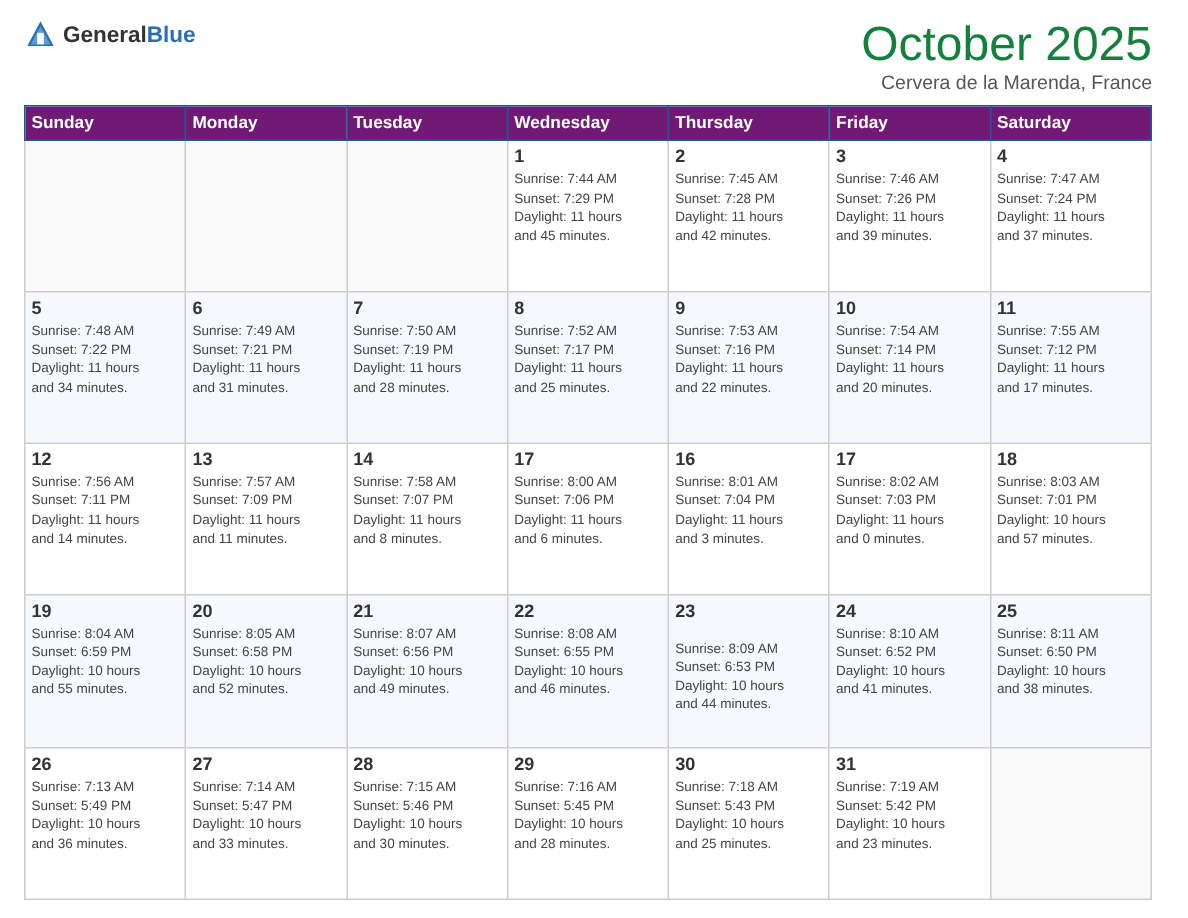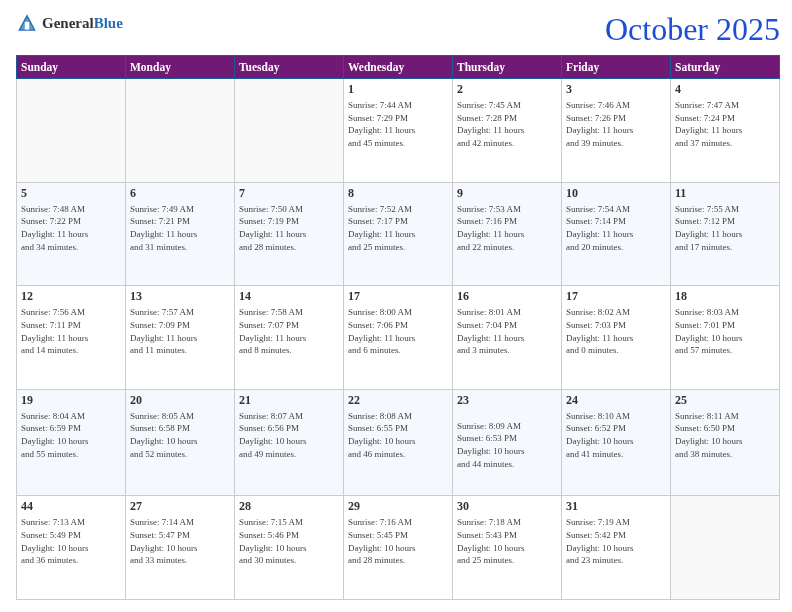--- a/index.html
+++ b/index.html
@@ -6,24 +6,23 @@
     body {
       width: 792px;
       height: 612px;
       font-family: Arial, sans-serif;
       background: #fff;
       overflow: hidden;
     }
     .page {
       width: 792px;
       height: 612px;
-      padding: 12px 12px 12px 16px;
+      padding: 12px 24px 12px 16px;
       display: flex;
       flex-direction: column;
-      font-family: Liberation Serif, serif;
     }
     .header {
       display: flex;
       justify-content: space-between;
       align-items: flex-start;
       margin-bottom: 8px;
     }
     .logo {
       display: flex;
       align-items: center;
@@ -44,21 +43,21 @@
     .logo-icon {
       width: 22px;
       height: 22px;
     }
     .title-block {
       text-align: right;
     }
     .month-title {
       font-size: 32px;
       font-weight: 300;
-      color: #1d4ed8;
+      color: #15803d;
       line-height: 1.1;
     }
     .location {
       font-size: 13px;
       color: #555;
     }
     .calendar {
       flex: 1;
       border: 1px solid #ccc;
       border-collapse: collapse;
@@ -118,20 +117,21 @@
       </svg>
       <div>
         <div style="display:flex; gap:0;">
           <span class="logo-text-general">General</span>
           <span class="logo-text-blue">Blue</span>
         </div>
       </div>
     </div>
     <div class="title-block">
       <div class="month-title">October 2025</div>
+      <div class="location">Cervera de la Marenda, France</div>
     </div>
   </div>
 
   <table class="calendar">
     <thead>
       <tr>
         <th>Sunday</th>
         <th>Monday</th>
         <th>Tuesday</th>
         <th>Wednesday</th>
@@ -322,21 +322,21 @@
           <td>
             <span class="day-number">25</span>
             <div class="day-info" style="white-space: pre-line;">Sunrise: 8:11 AM
 Sunset: 6:50 PM
 Daylight: 10 hours
 and 38 minutes.</div>
           </td>
         </tr>
         <tr>
           <td>
-            <span class="day-number">44</span>
+            <span class="day-number">26</span>
             <div class="day-info" style="white-space: pre-line;">Sunrise: 7:13 AM
 Sunset: 5:49 PM
 Daylight: 10 hours
 and 36 minutes.</div>
           </td>
           <td>
             <span class="day-number">27</span>
             <div class="day-info" style="white-space: pre-line;">Sunrise: 7:14 AM
 Sunset: 5:47 PM
 Daylight: 10 hours

